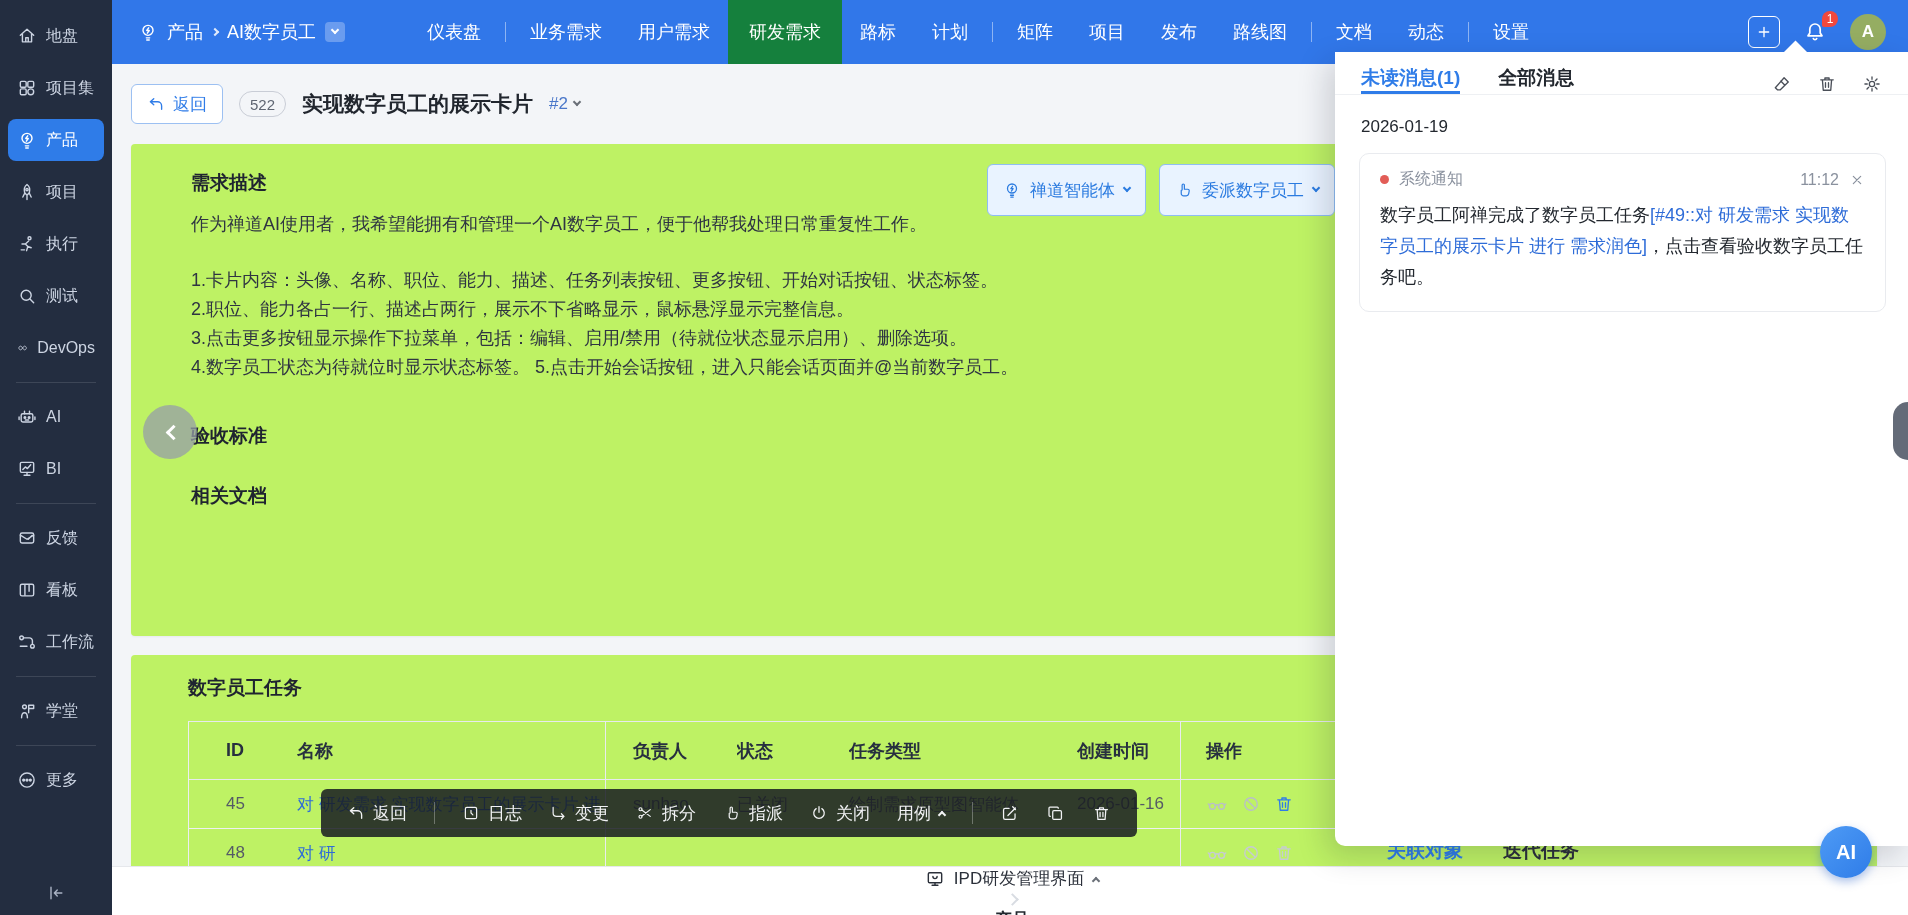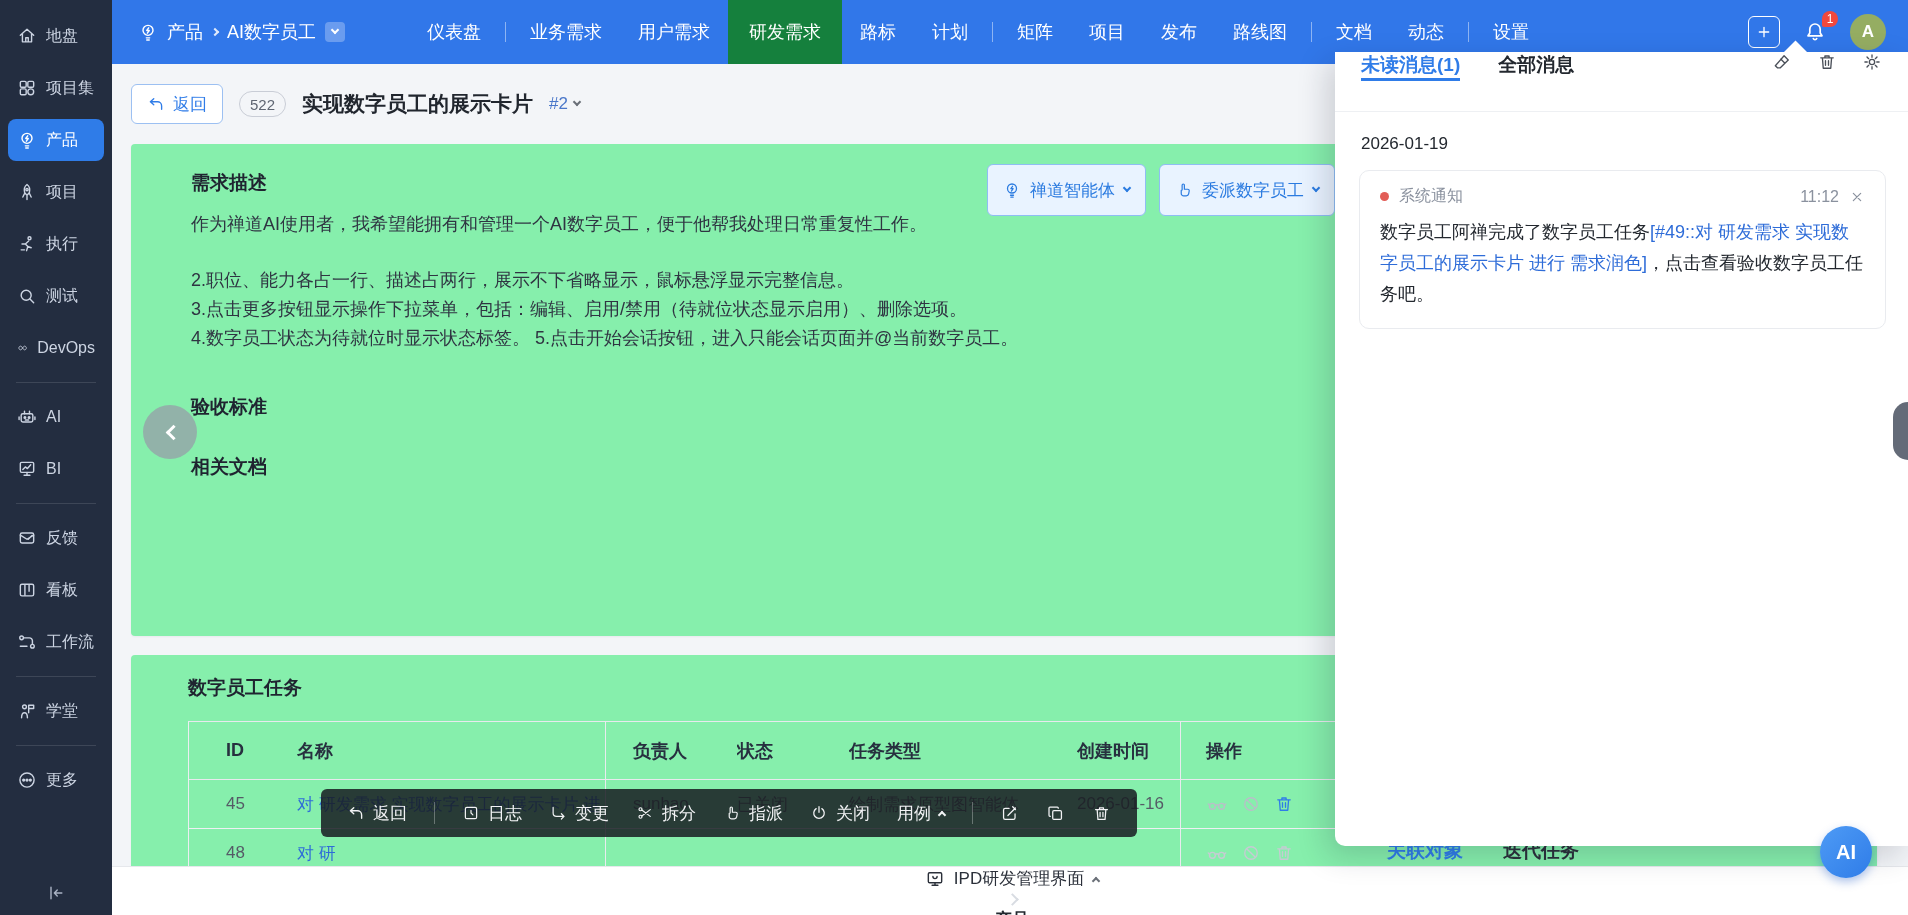--- a/index.html
+++ b/index.html
@@ -45,21 +45,21 @@
   .page-head{position:absolute;left:131px;top:84px;height:40px;display:flex;align-items:center;gap:16px;z-index:5;}
   .back-btn{height:40px;padding:0 15px;background:#fff;border:1px solid #9cc0f2;border-radius:6px;color:#2f7ce8;
             font-size:17px;display:flex;align-items:center;gap:8px;cursor:pointer;}
   .id-badge{height:26px;padding:0 10px;border:1px solid #c9cdd6;border-radius:13px;color:#5f6673;font-size:15px;
             display:flex;align-items:center;}
   .page-title{font-size:21px;font-weight:bold;color:#21262e;}
   .ver-tag{font-size:17px;color:#4a77c9;display:flex;align-items:center;gap:6px;cursor:pointer;}
   .ver-tag .chev{color:#6a7078;}
 
   
-  .card{position:absolute;background:#86efac;border-radius:4px;box-shadow:0 1px 2px rgba(30,40,60,.05);}
+  .card{position:absolute;background:#bef264;border-radius:4px;box-shadow:0 1px 2px rgba(30,40,60,.05);}
   .card1{left:131px;top:144px;width:1746px;height:492px;padding:26px 60px;z-index:4;}
   .sec-h{font-size:19px;font-weight:bold;color:#1f2430;margin:0;line-height:26px;}
   .desc-btns{position:absolute;left:856px;top:20px;display:flex;gap:13px;}
   .soft-btn{height:52px;padding:0 15px;background:#e9f3ff;border:1px solid #8fbdf3;border-radius:6px;color:#2b7be0;
             font-size:17px;display:flex;align-items:center;gap:9px;cursor:pointer;white-space:nowrap;}
   .body-txt{font-size:18px;color:#2f3542;line-height:29px;margin:0;}
   .intro{margin-top:14px;}
   .desc-items p{margin:0;}
   .desc-items p:first-child{margin-top:27px;}
   .h-accept{margin-top:41px;}
@@ -101,21 +101,21 @@
                background:rgba(150,157,168,.75);z-index:36;display:flex;align-items:center;justify-content:center;
                color:#fff;cursor:pointer;}
   .left-handle .chev{width:11px;height:11px;border-width:3px;margin-left:6px;}
   .right-handle{position:absolute;right:0;top:402px;width:15px;height:58px;background:#646b78;
                 border-radius:29px 0 0 29px;z-index:45;cursor:pointer;}
 
   
   .notif-panel{position:absolute;left:1335px;top:52px;width:573px;height:794px;background:#fff;z-index:40;
                border-radius:0 0 0 10px;box-shadow:-8px 10px 30px rgba(20,30,50,.18);}
   .notif-notch{position:absolute;left:452px;top:-8px;width:17px;height:17px;background:#fff;transform:rotate(45deg);}
-  .np-head{height:60px;display:flex;align-items:flex-start;padding:0 26px;border-bottom:1px solid #eef0f3;}
+  .np-head{height:43px;display:flex;align-items:flex-end;padding:0 26px;border-bottom:1px solid #eef0f3;}
   .ptab{display:flex;align-items:center;font-size:19px;font-weight:bold;color:#23282f;border-bottom:3px solid transparent;
         margin-right:38px;cursor:pointer;}
   .ptab.active{color:#2f7ce8;border-bottom-color:#2f7ce8;}
   .np-icons{margin-left:auto;display:flex;align-items:center;gap:25px;color:#4a4f58;}
   .np-icons svg{cursor:pointer;}
   .np-date{margin:22px 26px 0;font-size:17px;color:#23282f;}
   .notif-card{margin:16px 22px 0 24px;border:1px solid #e9ebef;border-radius:10px;padding:15px 20px 18px;}
   .nc-head{display:flex;align-items:center;gap:10px;font-size:16px;color:#8a919e;}
   .nc-dot{width:9px;height:9px;border-radius:50%;background:#e25d57;flex:none;}
   .nc-time{margin-left:auto;}
@@ -522,20 +522,21 @@
       <button class="soft-btn">
         <svg class="ic" width="18" height="18" viewBox="0 0 24 24">
             <use href="#i-hand"></use>
           </svg>
         <span>委派数字员工</span>
         <span class="chev d sm"></span>
       </button>
     </div>
     <p class="body-txt intro">作为禅道AI使用者，我希望能拥有和管理一个AI数字员工，便于他帮我处理日常重复性工作。</p>
     <div class="desc-items">
+      <p class="body-txt">1.卡片内容：头像、名称、职位、能力、描述、任务列表按钮、更多按钮、开始对话按钮、状态标签。</p>
       <p class="body-txt">2.职位、能力各占一行、描述占两行，展示不下省略显示，鼠标悬浮显示完整信息。</p>
       <p class="body-txt">3.点击更多按钮显示操作下拉菜单，包括：编辑、启用/禁用（待就位状态显示启用）、删除选项。</p>
       <p class="body-txt">4.数字员工状态为待就位时显示状态标签。 5.点击开始会话按钮，进入只能会话页面并@当前数字员工。</p>
     </div>
     <h3 class="sec-h h-accept">验收标准</h3>
     <h3 class="sec-h h-docs">相关文档</h3>
   </section>
 
   <section class="card card2">
     <h3 class="sec-h">数字员工任务</h3>

